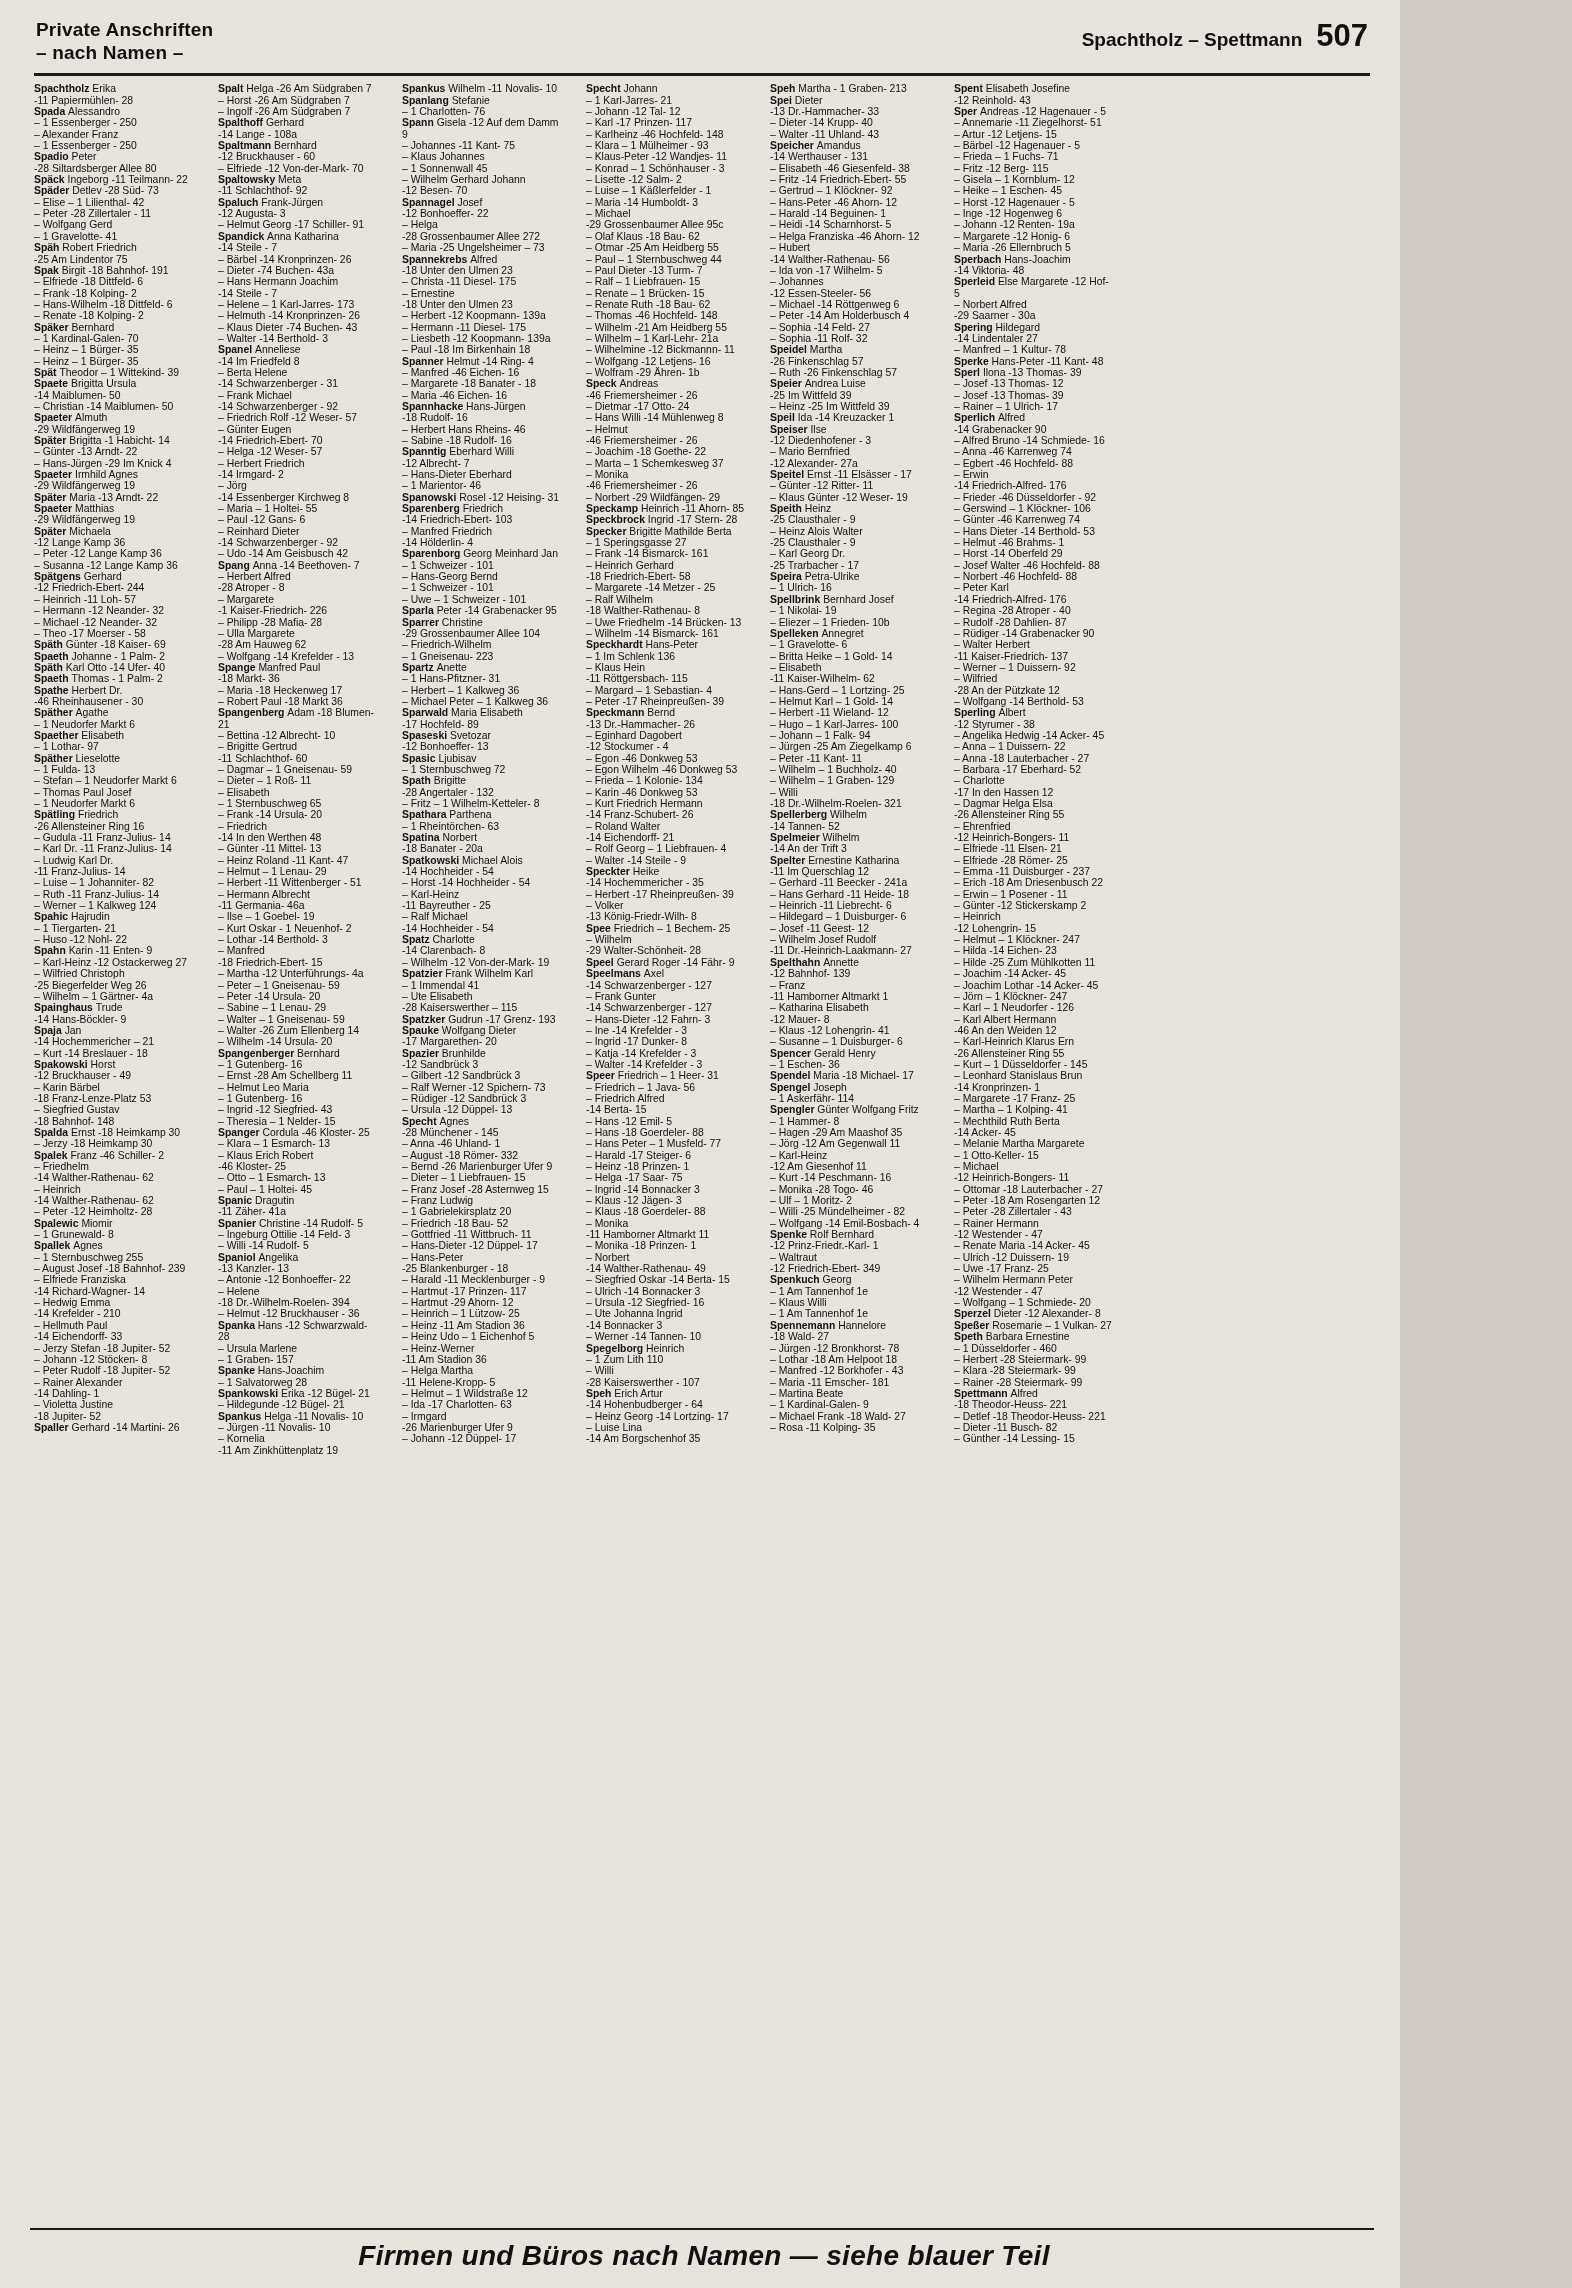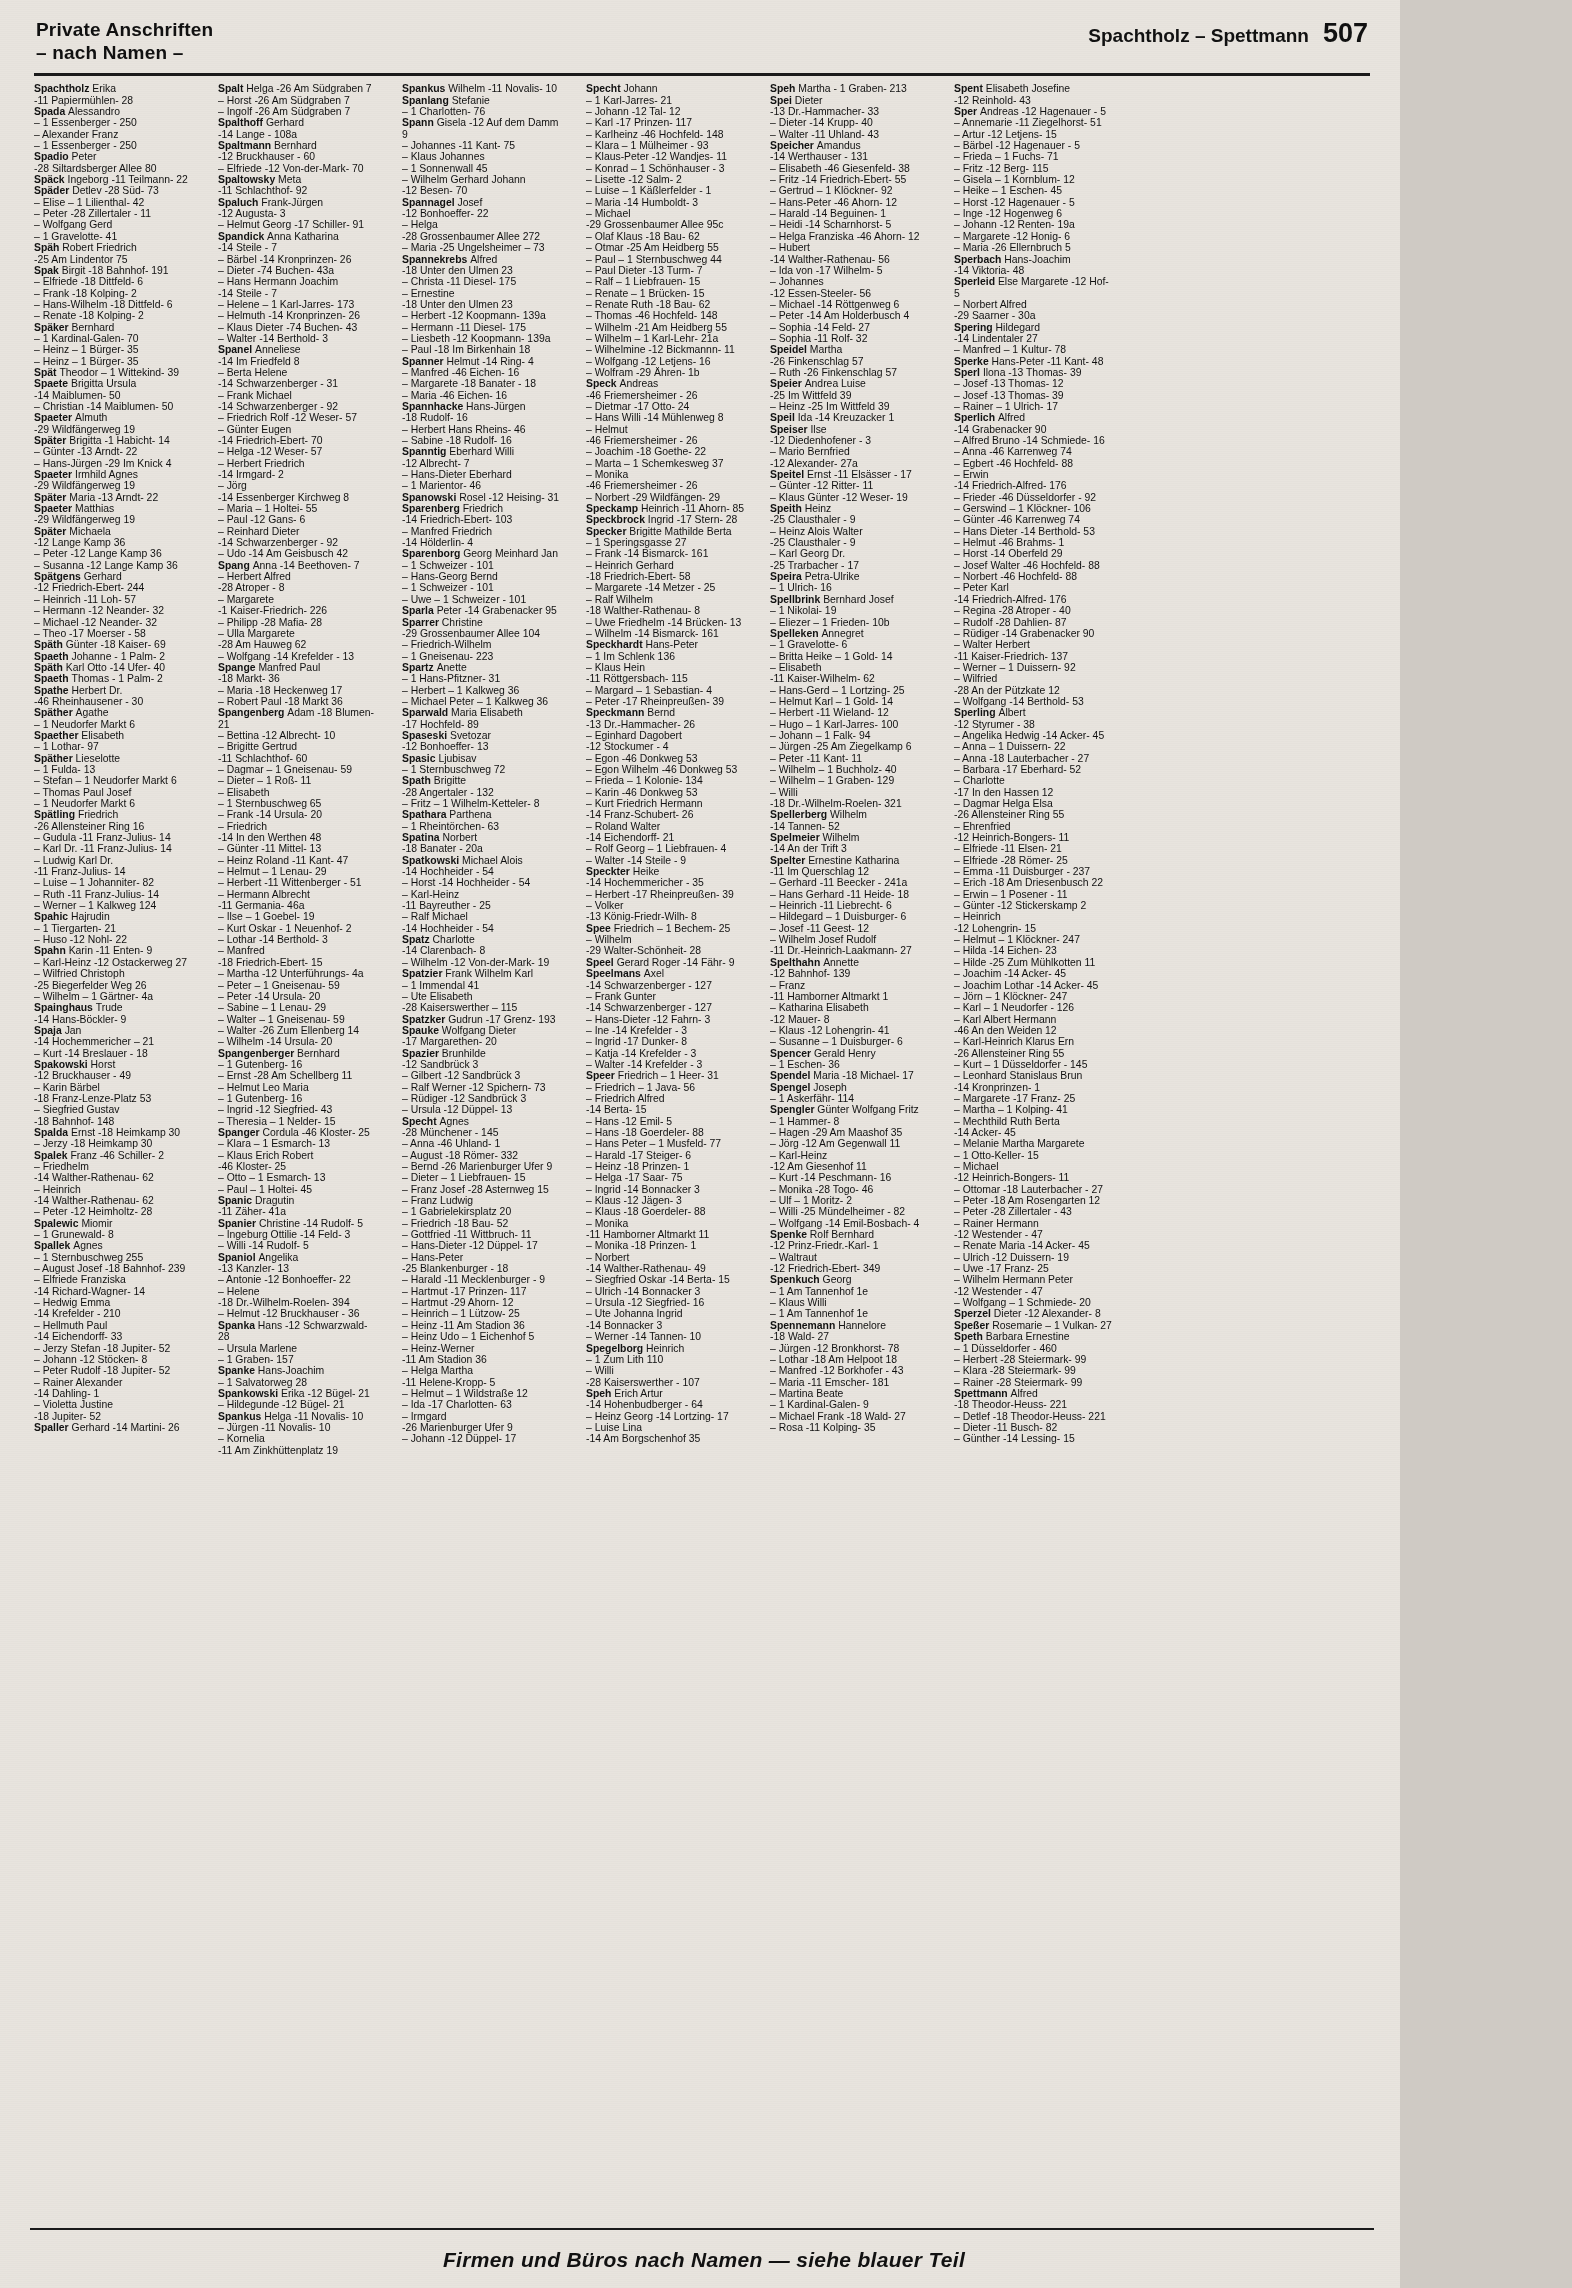--- a/index.html
+++ b/index.html
@@ -32,21 +32,21 @@
   .header-left{
     font-size:19px;font-weight:bold;line-height:1.22;
     letter-spacing:.2px;
   }
   .header-right{
     display:flex;align-items:baseline;gap:14px;
     font-weight:bold;
     margin-left:8px;
   }
   .hdr-range{font-size:19px;}
-  .hdr-page{font-size:27px;}
+  .hdr-page{font-size:31px;}
   .rule{
     height:3px;background:#1a1a1a;margin:3px 4px 7px 4px;
   }
   .columns{
     position:relative;
     display:flex;
     gap:16px;
     height:2110px;
   }
   .col{
@@ -60,21 +60,21 @@
   .col + .col{ }
   .entry{ margin:0; }
   .hd{ font-weight:bold; }
   .hd .sur{ font-weight:bold; }
   .hd .giv{ font-weight:normal; }
   .sub{ white-space:nowrap; overflow:hidden; text-overflow:clip;}
   .footer{
     position:absolute;
     left:8px;right:0;bottom:16px;
     text-align:center;
-    font-size:21px;
+    font-size:28px;
     font-style:italic;
     font-weight:bold;
     letter-spacing:.3px;
   }
   .footrule{
     position:absolute;left:30px;right:26px;bottom:58px;height:2px;background:#1a1a1a;
   }
 </style>
 </head>
 <body>

